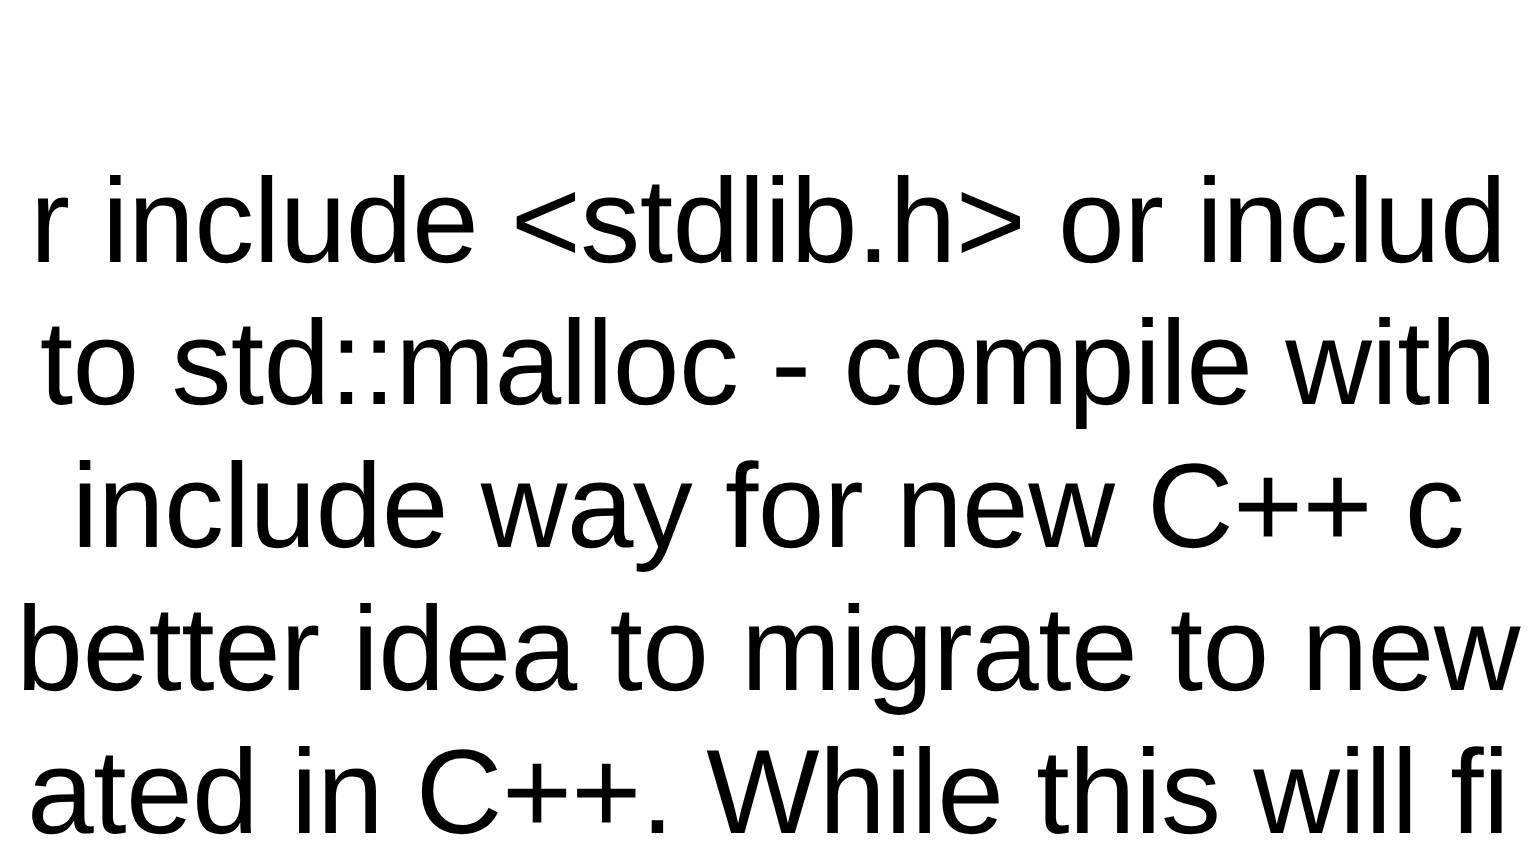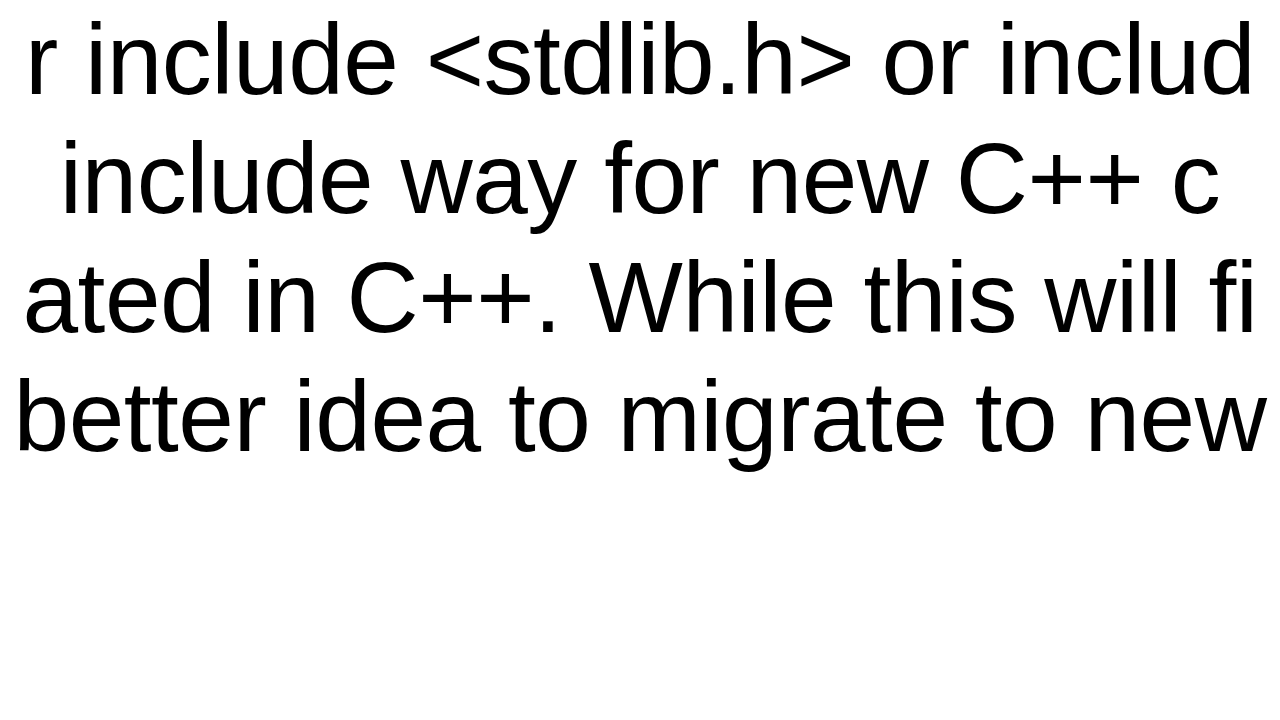--- a/index.html
+++ b/index.html
@@ -12,33 +12,34 @@
     font-family: Arial, Helvetica, sans-serif;
   }
   .text-block {
     position: absolute;
     top: 0;
     left: 0;
     width: 1280px;
     height: 720px;
     display: flex;
     flex-direction: column;
-    justify-content: flex-start;
+    justify-content: flex-end;
     color: #000000;
     font-size: 100px;
     line-height: 1.19;
     letter-spacing: -0.5px;
     text-align: center;
     white-space: nowrap;
   }
   .line {
     display: block;
   }
 </style>
 </head>
 <body>
 
 <div class="text-block">
   <span class="line">r include &lt;stdlib.h&gt; or includ</span>
+  <span class="line">to std::malloc - compile with</span>
   <span class="line"> include way for new C++ c</span>
+  <span class="line">better idea to migrate to new</span>
   <span class="line">ated in C++. While this will fi</span>
-  <span class="line">better idea to migrate to new</span>
 </div>
 
 </body></html>

